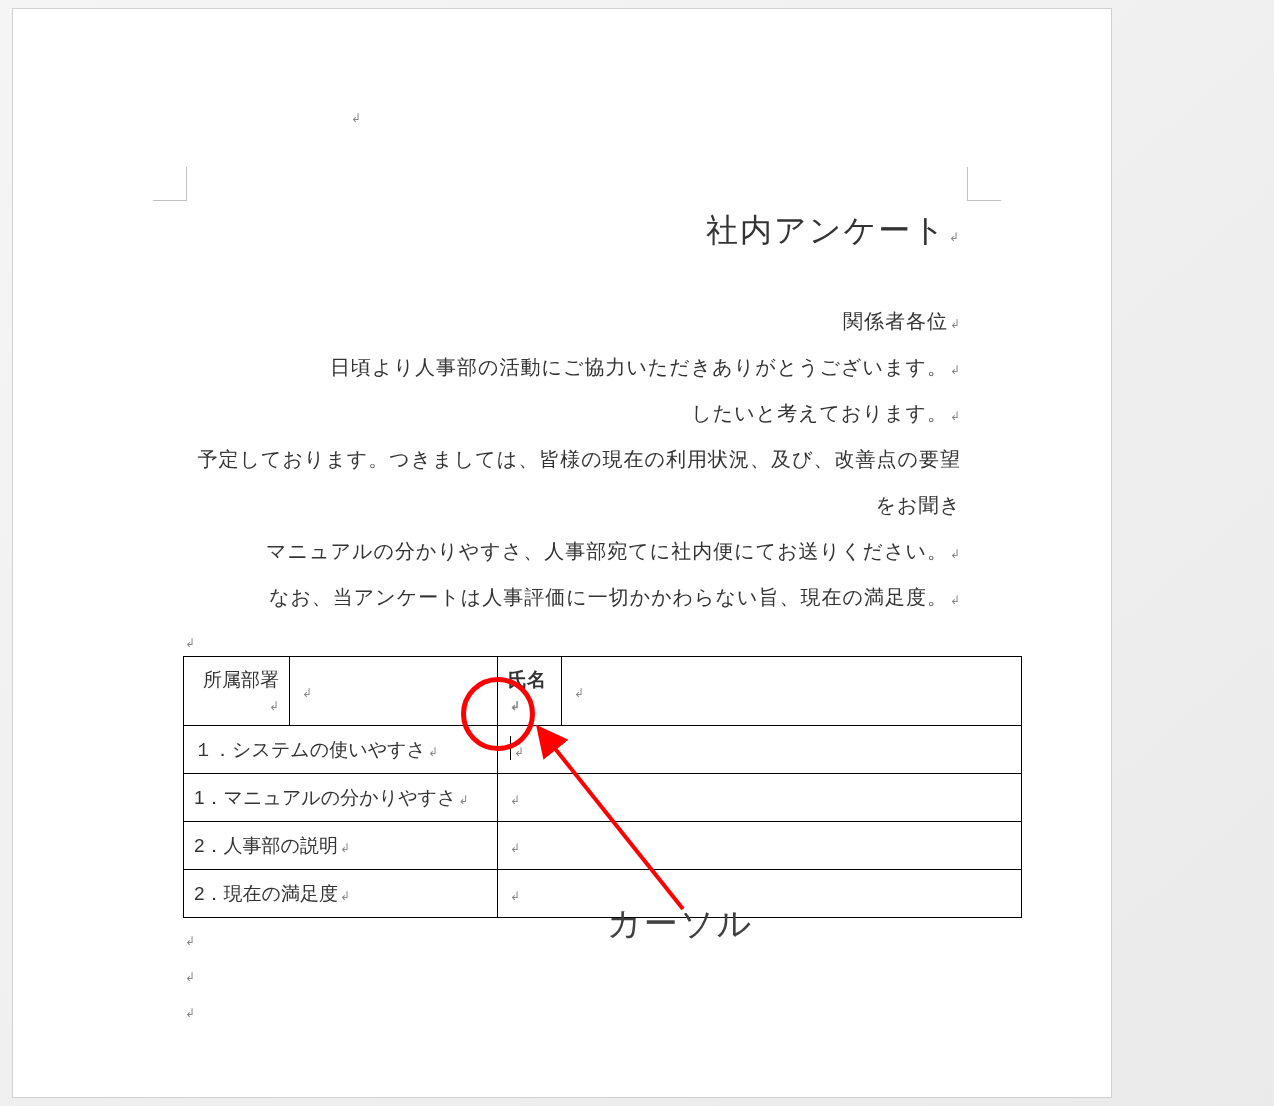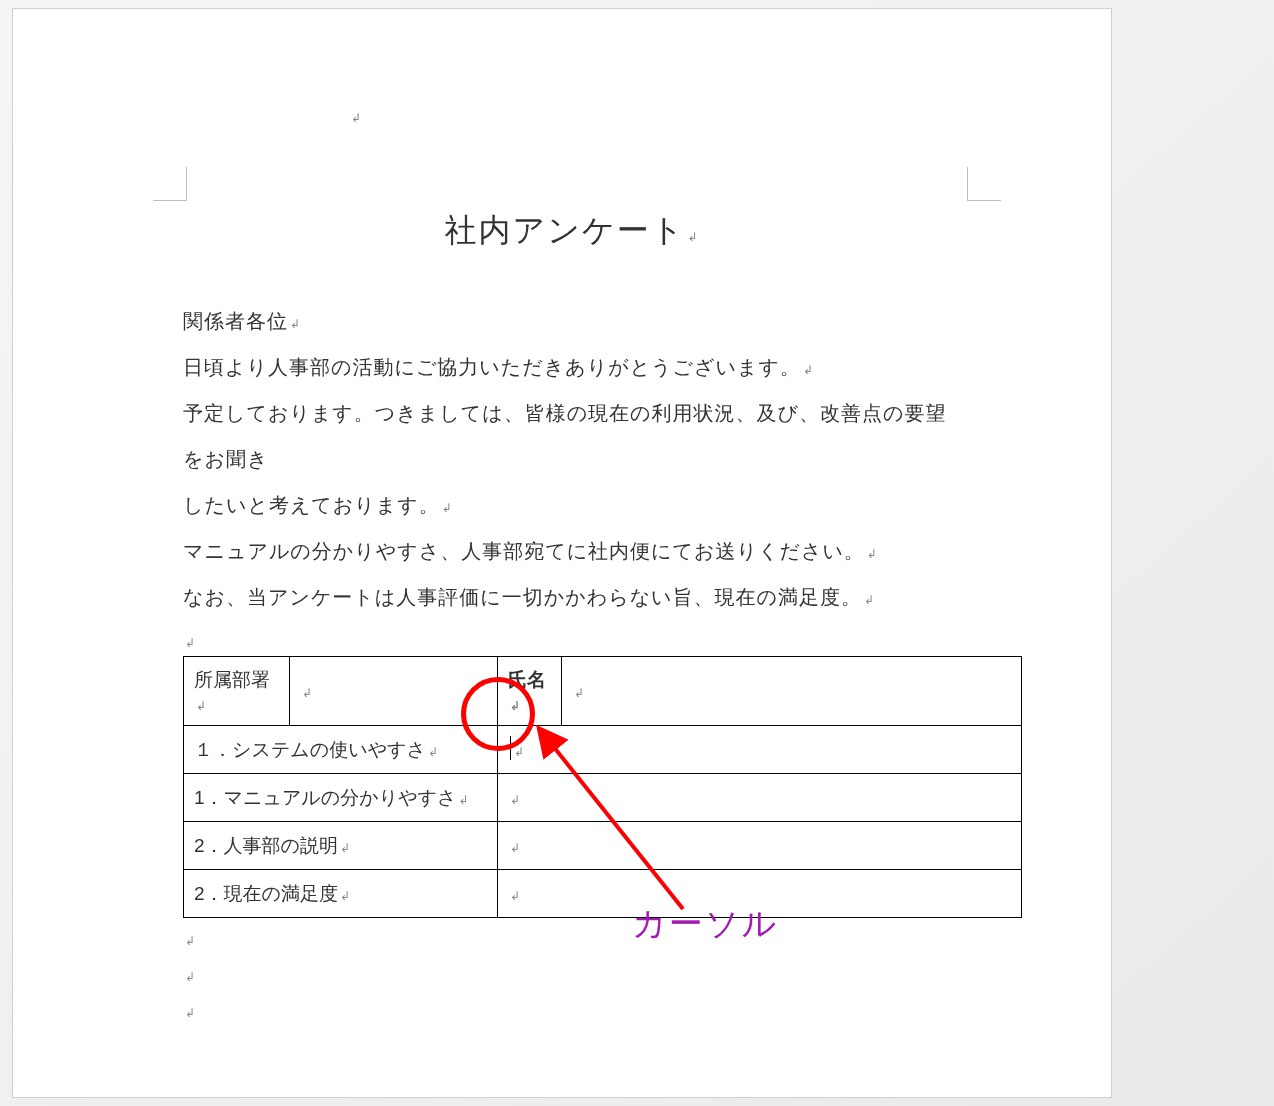--- a/index.html
+++ b/index.html
@@ -49,34 +49,34 @@
     }
     .corner-tr {
       top: 158px;
       right: 110px;
       width: 34px;
       height: 34px;
       border-left: 1px solid #c0c0c0;
       border-bottom: 1px solid #c0c0c0;
     }
     .title {
-      text-align: center;
+      text-align: right;
       font-size: 32px;
       font-weight: 400;
       color: #333;
       margin-top: 100px;
       margin-bottom: 45px;
       letter-spacing: 2px;
     }
     .para {
       font-size: 20px;
       color: #333;
       line-height: 2.3;
       letter-spacing: 1px;
-      text-align: left;
+      text-align: right;
     }
     .content-area {
       padding-right: 0;
     }
     .empty-line {
       height: 36px;
       position: relative;
     }
     .empty-line .paragraph-mark {
       position: absolute;
@@ -90,21 +90,21 @@
       table-layout: fixed;
     }
     table.survey-table td {
       border: 1px solid #000;
       padding: 10px 10px;
       font-size: 19px;
       color: #333;
       vertical-align: middle;
       height: 48px;
     }
-    .col-dept-label { width: 106px; }
+    .col-dept-label { width: 106px; text-align: right; }
     .col-dept-val { width: 208px; }
     .col-name-label { width: 64px; font-weight: bold; }
     .col-name-val { width: 460px; }
     .col-q { width: 302px; }
     .col-a { width: 536px; }
     .cursor-cell {
       position: relative;
     }
     .text-cursor {
       position: absolute;
@@ -125,24 +125,24 @@
       pointer-events: none;
     }
     .arrow-svg {
       position: absolute;
       left: 500px;
       top: 708px;
       pointer-events: none;
     }
     .cursor-label {
       position: absolute;
-      left: 619px;
+      left: 594px;
       top: 892px;
       font-size: 34px;
-      color: #a21caf;
+      color: #404040;
       font-weight: 400;
       letter-spacing: 2px;
     }
   </style>
 </head>
 <body>
 
 <div class="page">
   <span class="paragraph-mark empty-pmark-top">↲</span>
 
@@ -154,24 +154,24 @@
       <span>社内アンケート</span><span class="paragraph-mark">↲</span>
     </h1>
 
     <p class="para">
       <span>関係者各位</span><span class="paragraph-mark">↲</span>
     </p>
     <p class="para">
       <span>日頃より人事部の活動にご協力いただきありがとうございます。</span><span class="paragraph-mark">↲</span>
     </p>
     <p class="para">
+      <span>したいと考えております。</span><span class="paragraph-mark">↲</span>
+    </p>
+    <p class="para">
       <span>予定しております。つきましては、皆様の現在の利用状況、及び、改善点の要望をお聞き</span>
-    </p>
-    <p class="para">
-      <span>したいと考えております。</span><span class="paragraph-mark">↲</span>
     </p>
     <p class="para">
       <span>マニュアルの分かりやすさ、人事部宛てに社内便にてお送りください。</span><span class="paragraph-mark">↲</span>
     </p>
     <p class="para">
       <span>なお、当アンケートは人事評価に一切かかわらない旨、現在の満足度。</span><span class="paragraph-mark">↲</span>
     </p>
 
     <div class="empty-line">
       <span class="paragraph-mark">↲</span>

